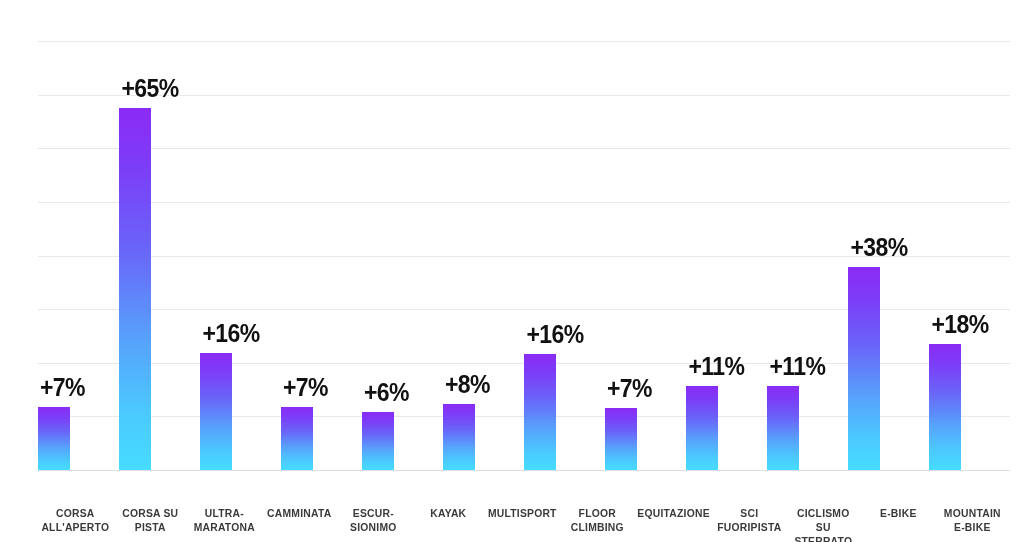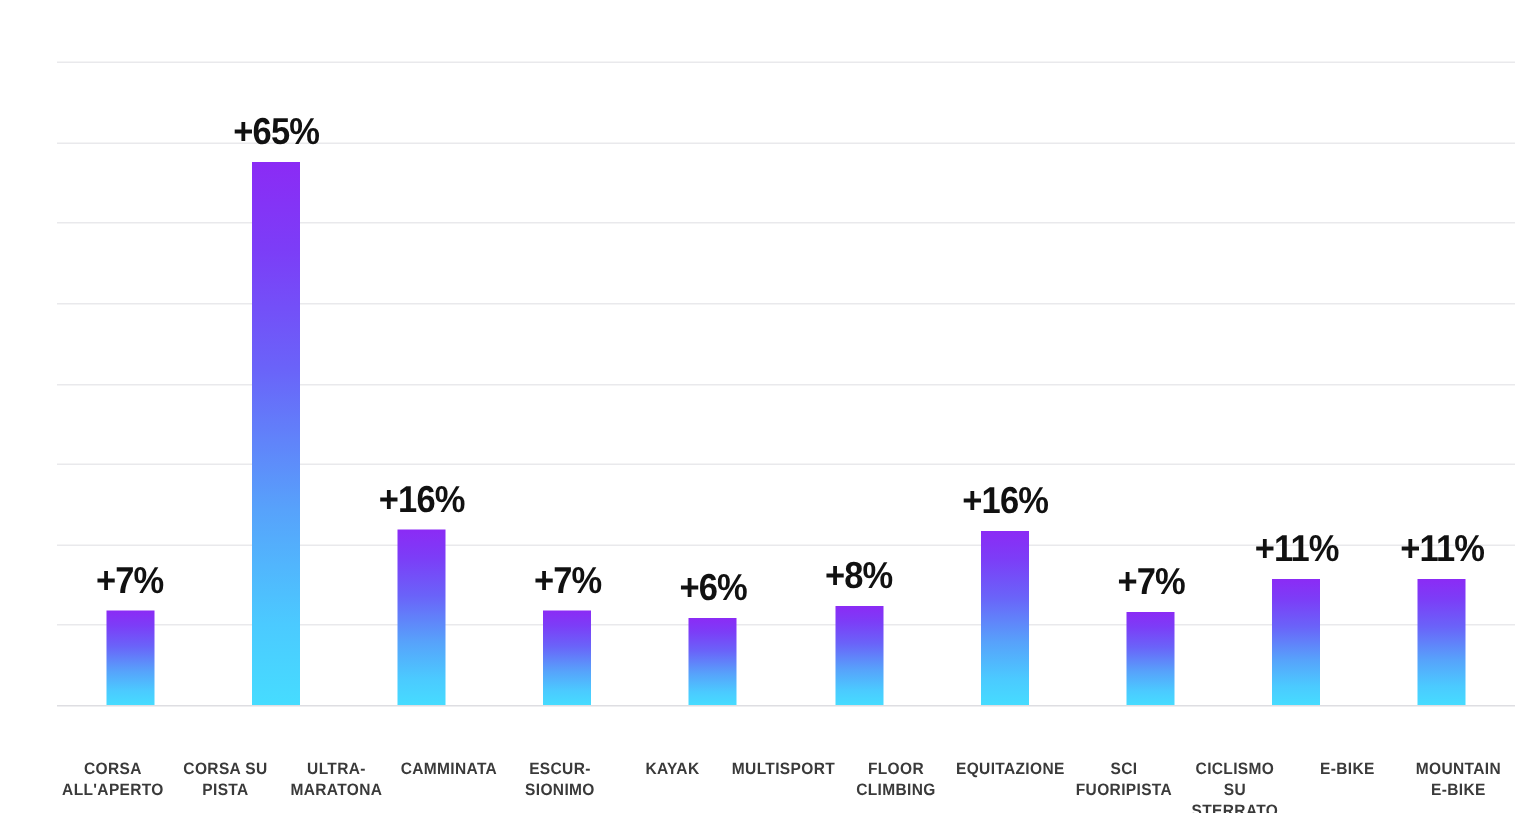--- a/index.html
+++ b/index.html
@@ -59,21 +59,21 @@
     justify-content: space-between;
     align-items: flex-end;
   }
   .bar-slot {
     position: relative;
     flex: 1 1 0;
     height: 100%;
     display: flex;
     flex-direction: column;
     justify-content: flex-end;
-    align-items: center;
+    align-items: flex-start;
   }
   .bar-value {
     font-family: "Liberation Sans Narrow", "Liberation Sans", "DejaVu Sans Condensed", sans-serif;
     font-weight: 700;
     font-size: 25px;
     letter-spacing: -0.6px;
     color: #111111;
     line-height: 1;
     margin-bottom: 7px;
     white-space: nowrap;
@@ -175,21 +175,29 @@
         <div class="bar-value">+11%</div>
         <div class="bar-rect" style="height:84px"></div>
       </div>
 
       <div class="bar-slot">
         <div class="bar-value">+11%</div>
         <div class="bar-rect" style="height:84px"></div>
       </div>
 
 
-
+      <div class="bar-slot">
+        <div class="bar-value">+38%</div>
+        <div class="bar-rect" style="height:203px"></div>
+      </div>
+
+      <div class="bar-slot">
+        <div class="bar-value">+18%</div>
+        <div class="bar-rect" style="height:126px"></div>
+      </div>
 
     </div>
   </div>
 
   <div class="xaxis">
     <div class="xlabel">CORSA
 ALL'APERTO</div>
     <div class="xlabel">CORSA SU
 PISTA</div>
     <div class="xlabel">ULTRA-

